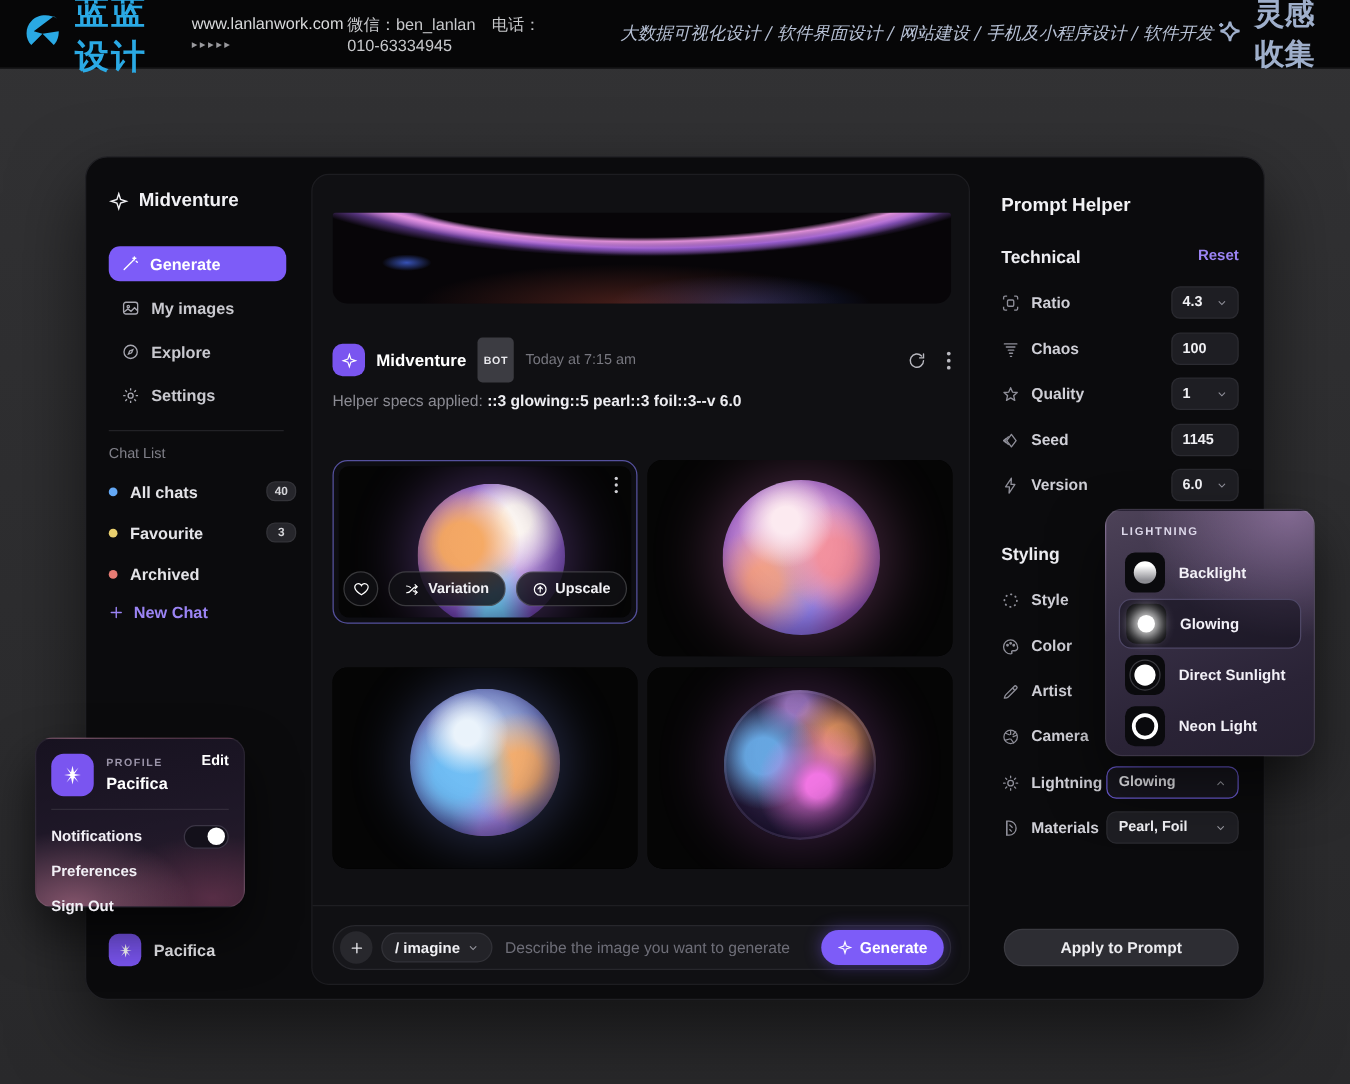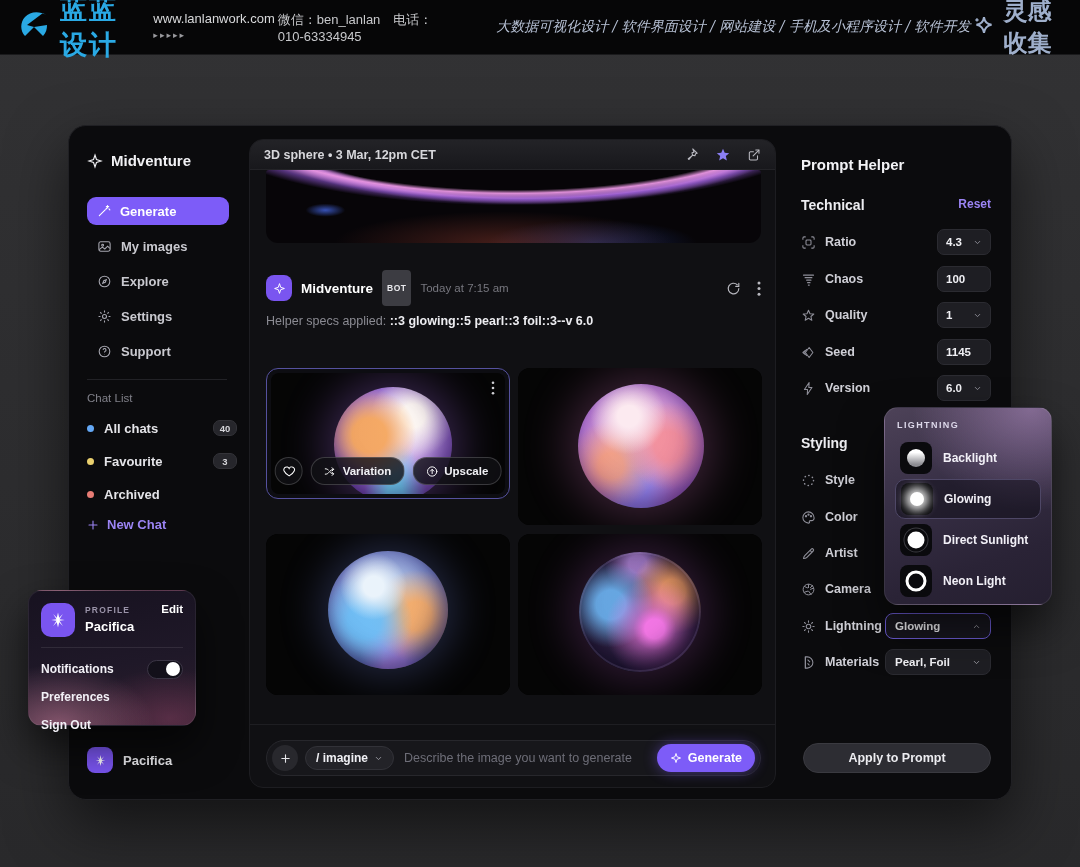--- a/index.html
+++ b/index.html
@@ -228,30 +228,20 @@
       </div>
       <div class="nav-item">
         <span class="ic">
           <svg width="15" height="15" viewBox="0 0 24 24" fill="none" stroke="currentColor" stroke-width="1.7">
               <circle cx="12" cy="12" r="3.2"></circle>
               <path d="M12 2.5v3M12 18.5v3M2.5 12h3M18.5 12h3M5.2 5.2l2.1 2.1M16.7 16.7l2.1 2.1M18.8 5.2l-2.1 2.1M7.3 16.7l-2.1 2.1"></path>
             </svg>
         </span>
         <span>Settings</span>
       </div>
-      <div class="nav-item">
-        <span class="ic">
-          <svg width="15" height="15" viewBox="0 0 24 24" fill="none" stroke="currentColor" stroke-width="1.7">
-              <circle cx="12" cy="12" r="8.5"></circle>
-              <path d="M9.8 9.5a2.3 2.3 0 1 1 3.3 2.1c-.8.4-1.1 1-1.1 1.9"></path>
-              <path d="M12 16.6v.4"></path>
-            </svg>
-        </span>
-        <span>Support</span>
-      </div>
 
       <div class="side-div"></div>
       <div class="chatlist-label">Chat List</div>
 
       <div class="chat-item">
         <span class="dot" style="background:#64a8f5"></span>
         <span>All chats</span>
         <span class="badge">40</span>
       </div>
       <div class="chat-item">
@@ -278,42 +268,20 @@
         <span class="av" style="width:26px;height:26px">
           <svg width="13" height="13" viewBox="0 0 24 24" fill="#fff">
               <path d="M12 2l1.6 7 4.9-4.9L14 11l7 1-7 1 4.5 6.9L13.6 15 12 22l-1.6-7-4.9 4.9L10 13l-7-1 7-1-4.5-6.9L10.4 9z"></path>
             </svg>
         </span>
         <span>Pacifica</span>
       </div>
     </div>
 
     <div class="chatcol">
-      <div class="chat-head">
-        <span class="chat-title">3D sphere • 3 Mar, 12pm CET</span>
-        <span class="head-icons">
-          <span class="ic">
-            <svg width="15" height="15" viewBox="0 0 24 24" fill="none" stroke="currentColor" stroke-width="1.7" stroke-linejoin="round">
-                <path d="M14 3l7 7-2.5.8-1 3.2-4-1-5.5 7-1.2-1.2 7-5.5-1-4 3.2-1z"></path>
-              </svg>
-          </span>
-          <span class="ic">
-            <svg width="16" height="16" viewBox="0 0 24 24" fill="#8b7ff5">
-                <path d="M12 2.5l2.6 6.2 6.7.5-5.1 4.4 1.6 6.6L12 16.7l-5.8 3.5 1.6-6.6-5.1-4.4 6.7-.5z"></path>
-              </svg>
-          </span>
-          <span class="ic">
-            <svg width="14" height="14" viewBox="0 0 24 24" fill="none" stroke="currentColor" stroke-width="1.8" stroke-linecap="round">
-                <path d="M15 3.5h5.5V9"></path>
-                <path d="M10.5 13.5l9.5-9.5"></path>
-                <path d="M18 13.5v5a2 2 0 0 1-2 2H6a2 2 0 0 1-2-2V8.5a2 2 0 0 1 2-2h5"></path>
-              </svg>
-          </span>
-        </span>
-      </div>
 
       <div class="topimg"></div>
 
       <div class="msg">
         <div class="msg-head">
           <span class="av" style="width:26px;height:26px">
             <svg width="13" height="13" viewBox="0 0 24 24" fill="none" stroke="#fff" stroke-width="1.8">
                 <path d="M12 3l2.2 6.8L21 12l-6.8 2.2L12 21l-2.2-6.8L3 12l6.8-2.2z"></path>
               </svg>
           </span>

